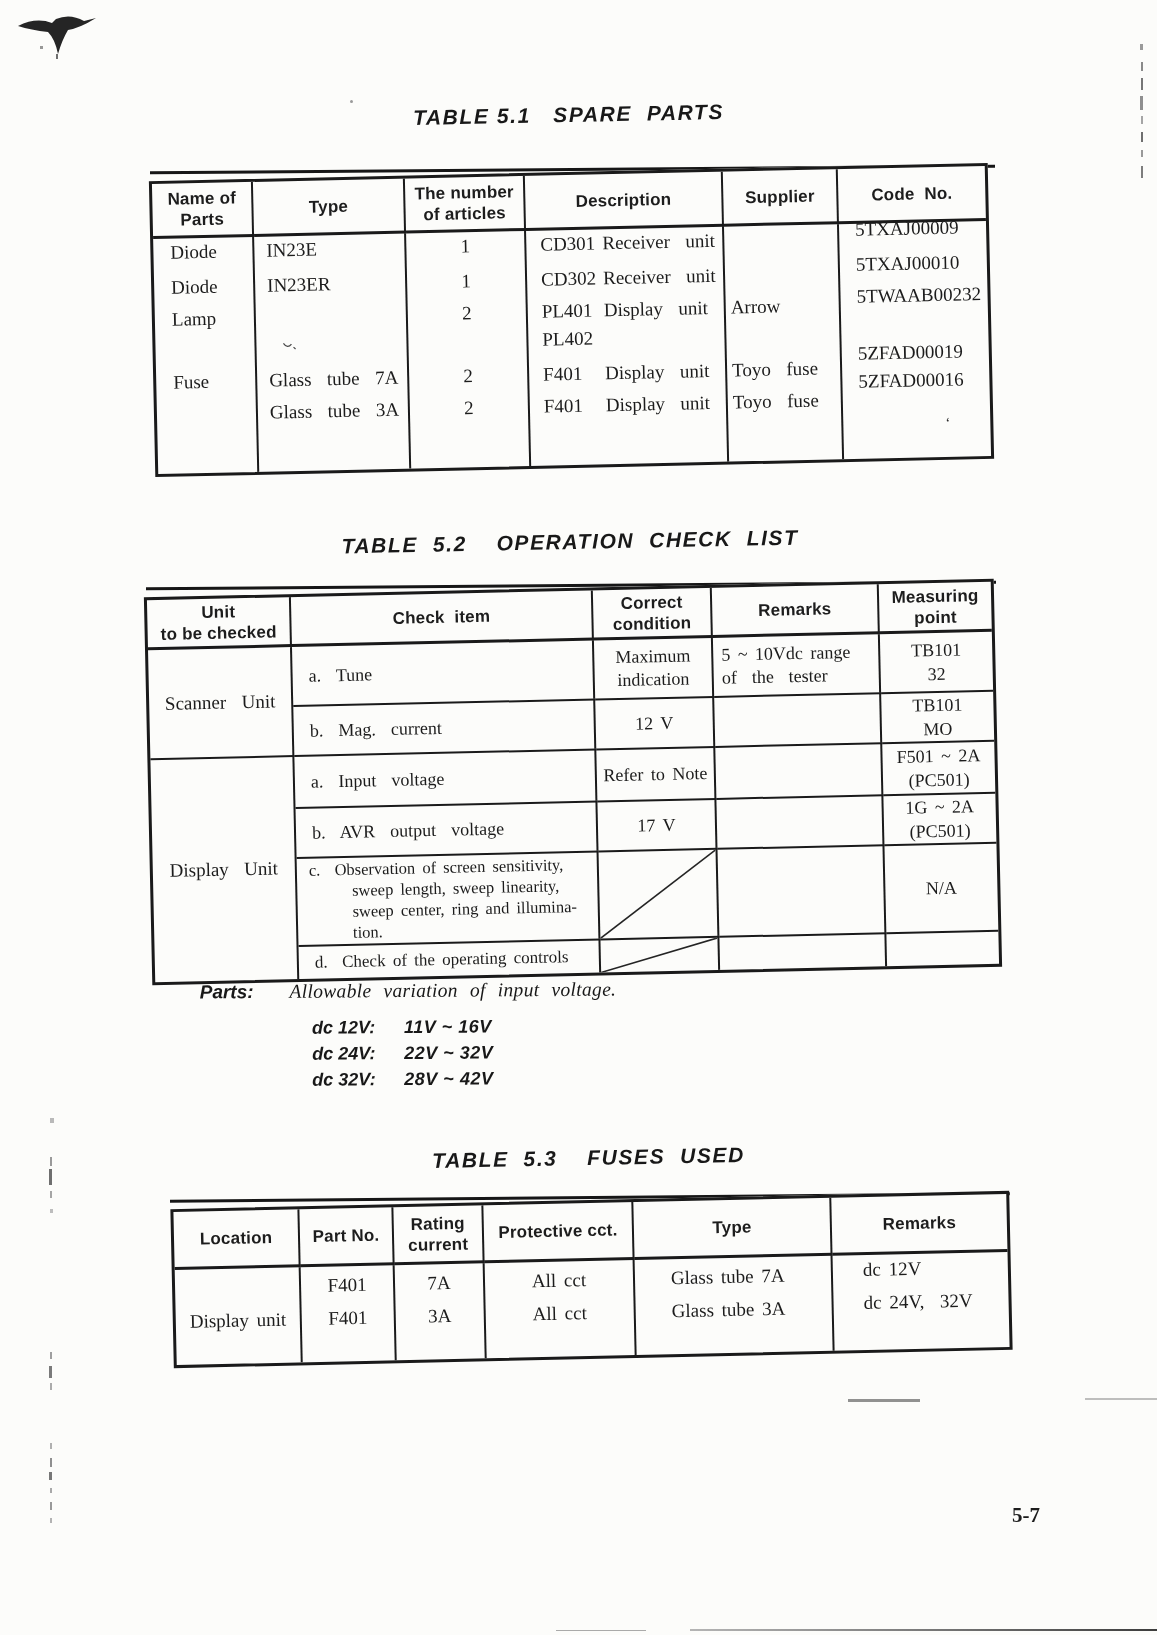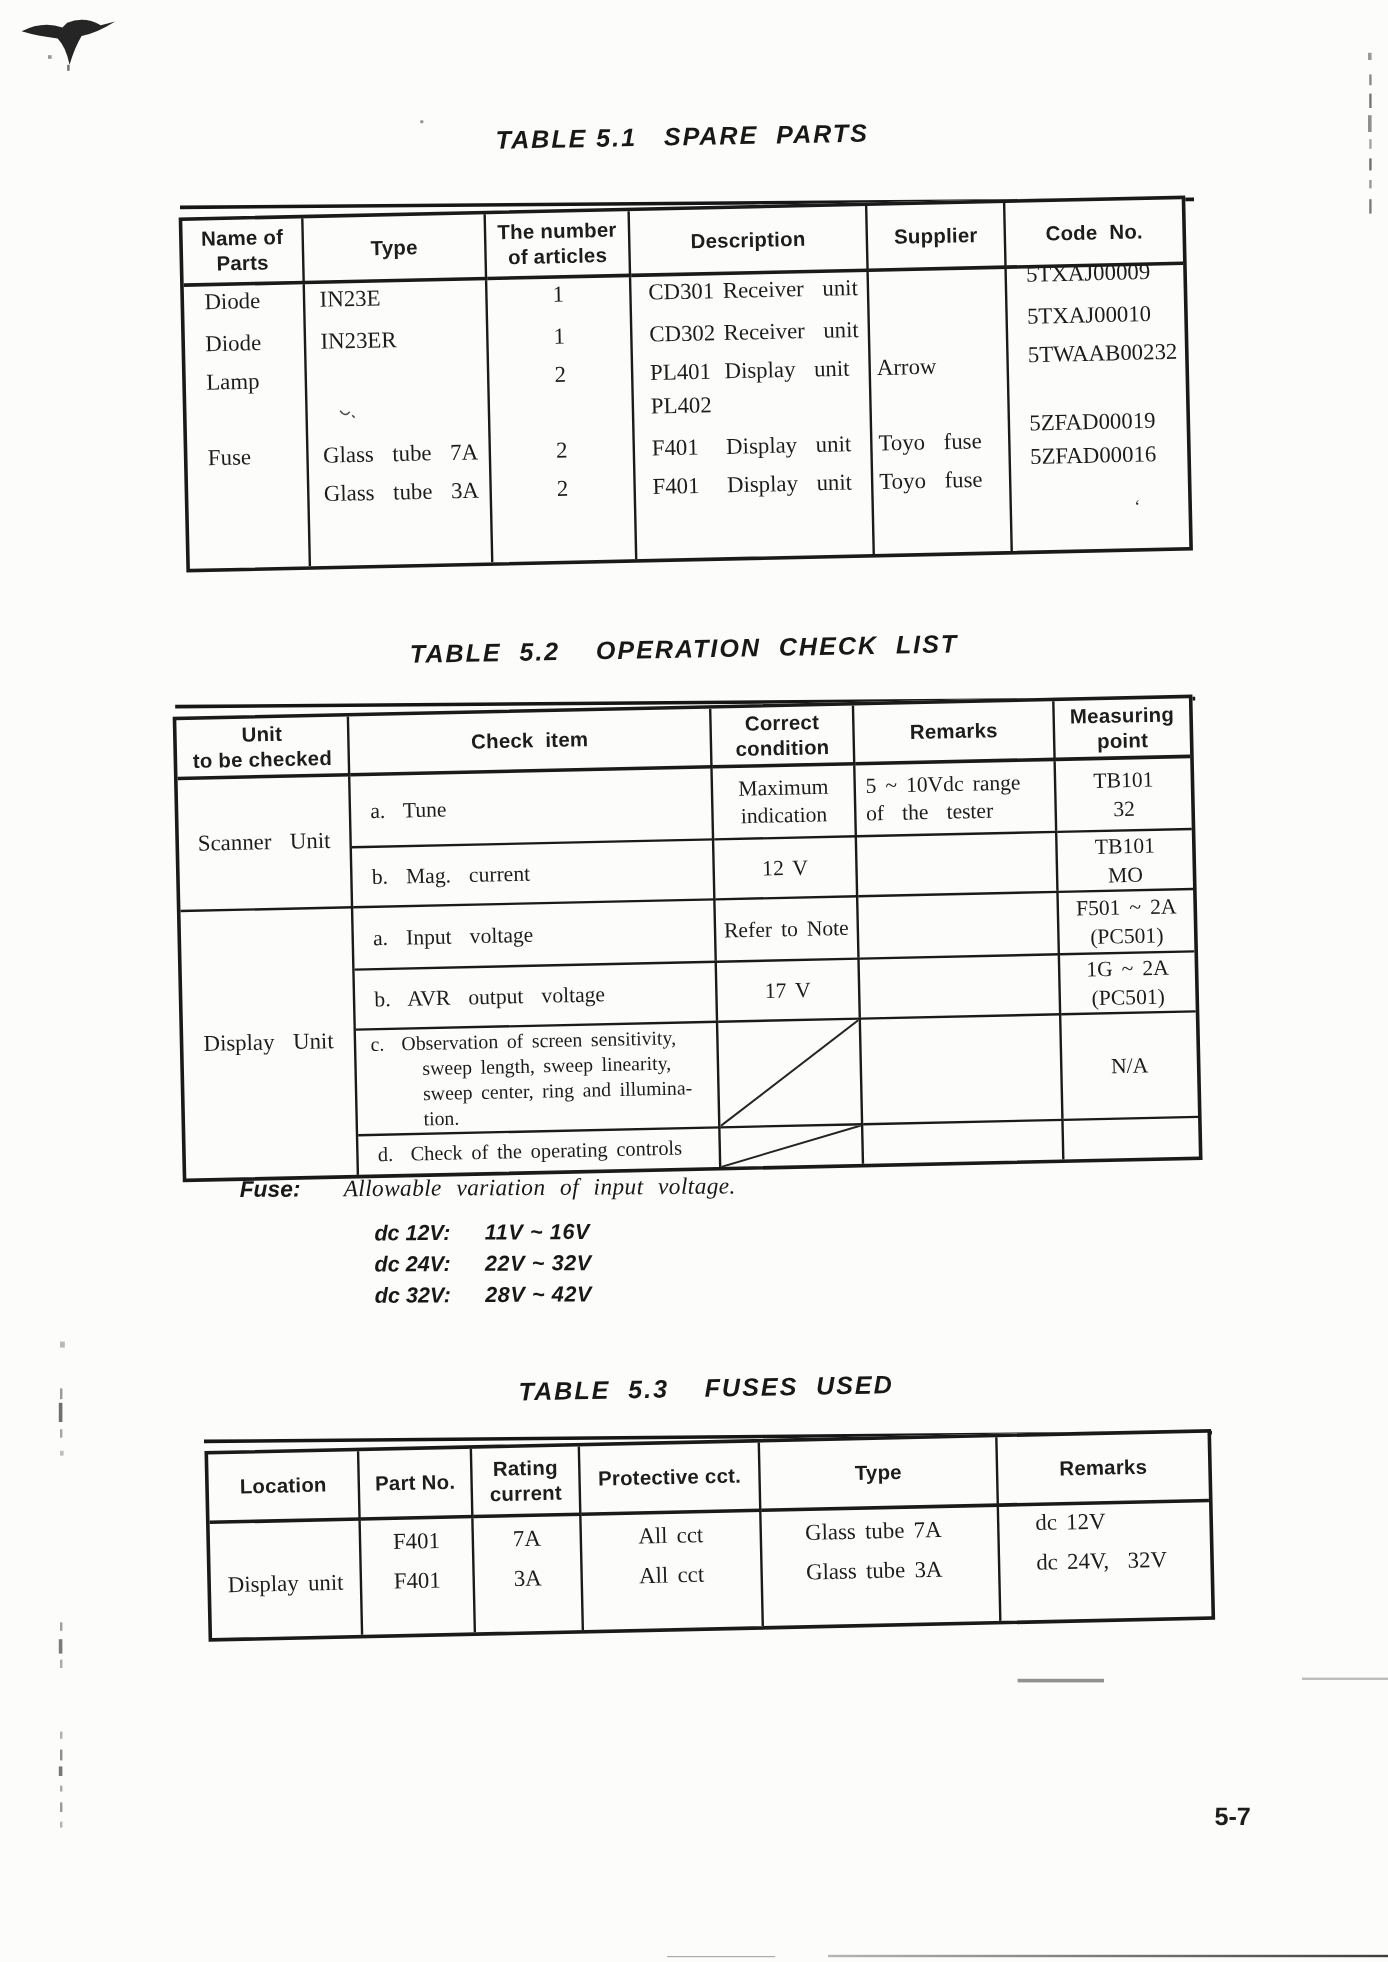--- a/index.html
+++ b/index.html
@@ -59,21 +59,21 @@
   .note-heading{font-family:"Liberation Serif","DejaVu Serif",serif;font-style:italic;
       font-size:19.5px;word-spacing:7px;letter-spacing:.3px;color:#181818;}
   .note-line{display:flex;margin-left:112px;line-height:26px;
       font-family:"Liberation Sans","DejaVu Sans",sans-serif;font-style:italic;
       font-weight:600;font-size:18px;color:#181818;}
   .note-line .rng{width:92px;}
   .note-line .val{letter-spacing:.5px;}
 
   
   #pagenum{position:absolute;left:1012px;top:1503px;
-      font-family:Liberation Sans, sans-serif;font-weight:bold;font-size:21px;}
+      font-family:Liberation Serif, serif;font-weight:bold;font-size:21px;}
   .scanline{position:absolute;background:#161616;}
   .art{position:absolute;}
 </style>
 </head>
 <body>
 
 <div id="page">
 
   <svg class="art" style="left:16px;top:10px;" width="84" height="52">
     <path d="M2,16 Q20,7 36,13 L40,9 Q54,3 68,11 L80,8 Q64,18 52,20 Q46,30 42,44 Q39,29 32,22 Q15,20 2,16 Z" fill="#141414" opacity="0.93"></path>
@@ -212,21 +212,21 @@
             <line x1="0" y1="100" x2="100" y2="0"></line>
           </svg>
       </div>
       <div class="cell bc br remcell bt" style="grid-area:7/4;"></div>
       <div class="cell bc ctr ptcell bt" style="grid-area:7/5;"></div>
     </div>
   </div>
 
   <div id="note">
     <div class="head">
-      <span class="note-label">Fuse:</span>
+      <span class="note-label">Parts:</span>
       <span class="note-heading">Allowable  variation  of  input  voltage.</span>
     </div>
     <div style="height:12px;"></div>
     <div class="note-line">
       <span class="rng">dc 12V:</span>
       <span class="val">11V ~ 16V</span>
     </div>
     <div class="note-line">
       <span class="rng">dc 24V:</span>
       <span class="val">22V ~ 32V</span>

